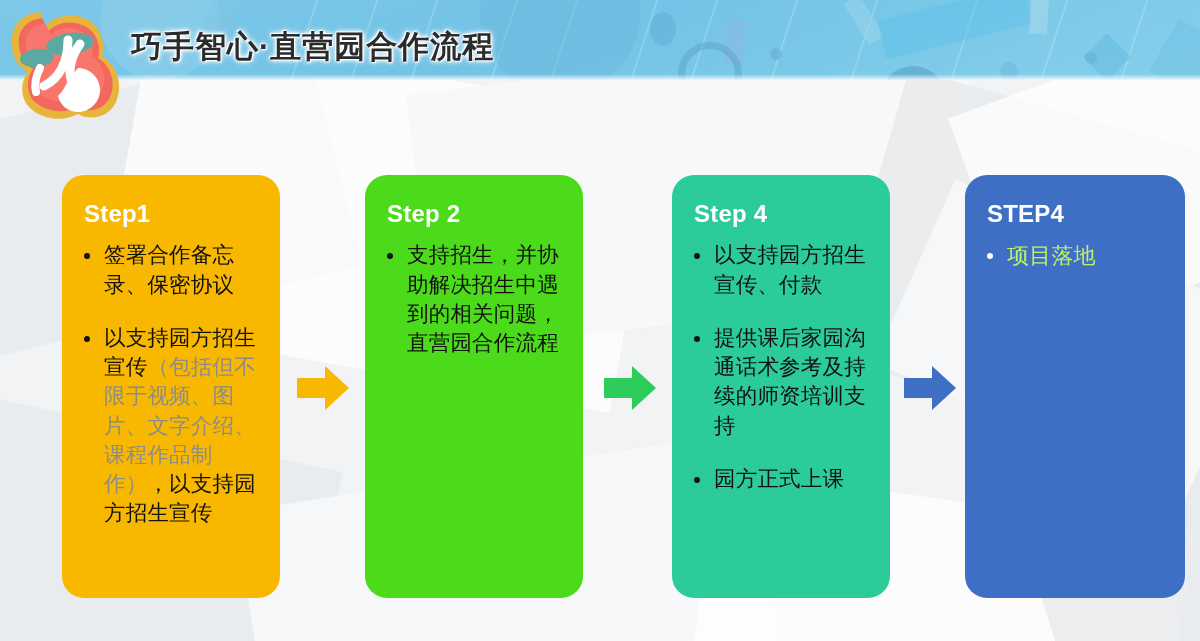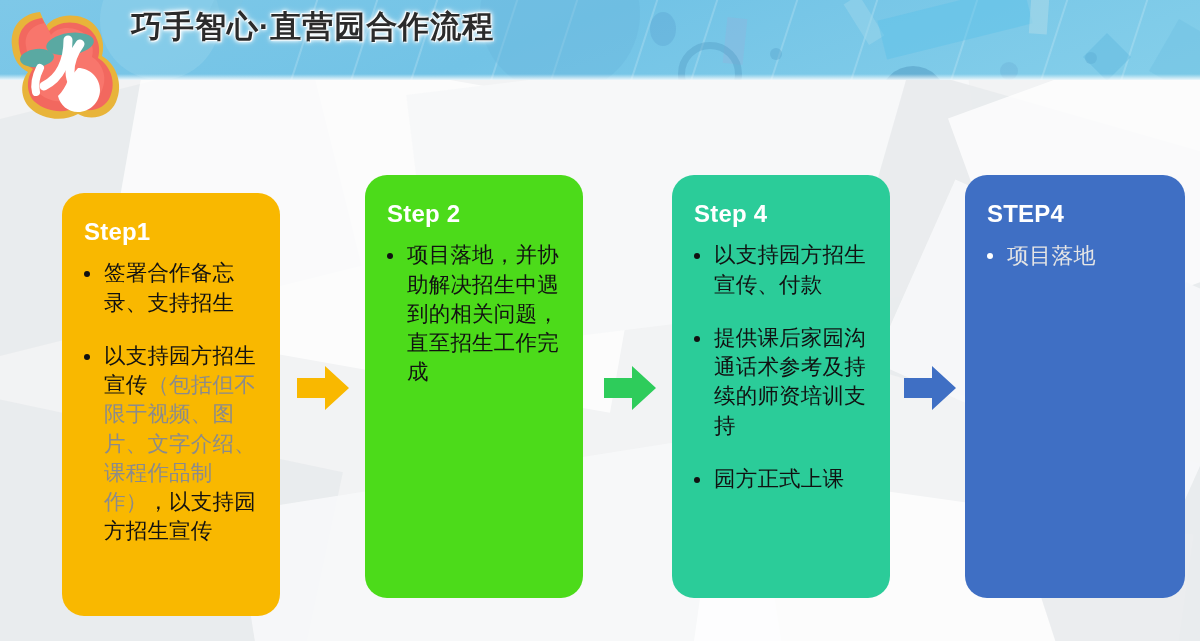--- a/index.html
+++ b/index.html
@@ -65,21 +65,21 @@
   .header-bottom-fade {
     position: absolute;
     left: 0; bottom: 0;
     width: 1200px; height: 6px;
     background: linear-gradient(to bottom, rgba(255,255,255,0.0), rgba(255,255,255,0.85));
   }
 
   .header-title {
     position: absolute;
     left: 131px;
-    top: 6px;
+    top: 26px;
     font-size: 31px;
     font-weight: bold;
     letter-spacing: 1px;
     color: #2b2b2b;
     text-shadow:
       0 0 4px #ffffff, 0 0 4px #ffffff, 0 0 7px #ffffff,
       1px 1px 0 rgba(255,255,255,0.9), -1px -1px 0 rgba(255,255,255,0.9);
     white-space: nowrap;
     z-index: 3;
   }
@@ -134,26 +134,26 @@
     position: absolute;
     left: 4px;
     top: 12px;
     width: 6px;
     height: 6px;
     border-radius: 50%;
     background: #111111;
   }
   .muted { color: #8b8b8b; }
 
-  .card.c1 { left: 62px;  background: #F9B800; margin-top: 18px; }
+  .card.c1 { left: 62px;  background: #F9B800; }
   .card.c2 { left: 365px; background: #4CDB1A; }
   .card.c3 { left: 672px; background: #2BCC99; }
   .card.c4 { left: 965px; background: #3f6fc4; width: 220px; }
 
-  .card.c4 .bullet { color: #e5e5e5; font-size: 22px; }
+  .card.c4 .bullet { color: #bef264; font-size: 22px; }
   .card.c4 .bullet::before { background: #ffffff; }
 
   
   .arrow {
     position: absolute;
     top: 362px;
     width: 56px;
     height: 52px;
     z-index: 6;
   }
@@ -237,33 +237,33 @@
       </g>
     </svg>
   </div>
 
   <div class="cards">
 
     <div class="card c1">
       <div class="card-title">Step1</div>
       <ul class="bullets">
         <li class="bullet">
-          <span>签署合作备忘录、支持招生</span>
+          <span>签署合作备忘录、保密协议</span>
         </li>
         <li class="bullet">
           <span>以支持园方招生宣传</span><span class="muted">（包括但不限于视频、图片、文字介绍、课程作品制作）</span><span>，以支持园方招生宣传</span>
         </li>
       </ul>
     </div>
 
     <div class="card c2">
       <div class="card-title">Step 2</div>
       <ul class="bullets">
         <li class="bullet">
-          <span>项目落地，并协助解决招生中遇到的相关问题，直至招生工作完成</span>
+          <span>支持招生，并协助解决招生中遇到的相关问题，直营园合作流程</span>
         </li>
       </ul>
     </div>
 
     <div class="card c3">
       <div class="card-title">Step 4</div>
       <ul class="bullets">
         <li class="bullet">
           <span>以支持园方招生宣传、付款</span>
         </li>

